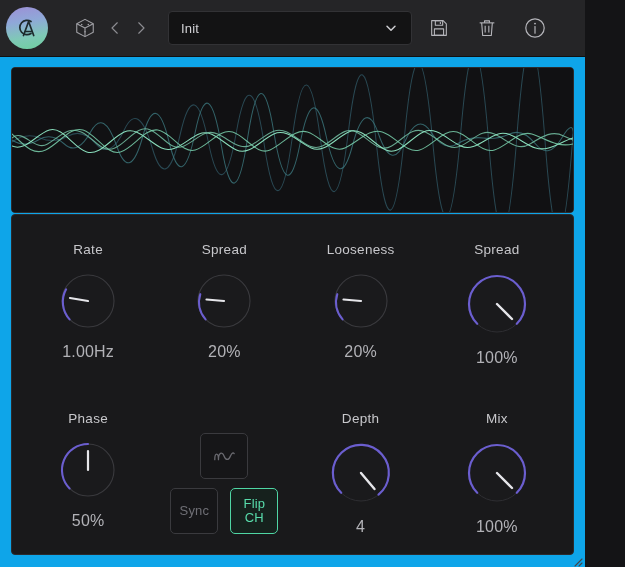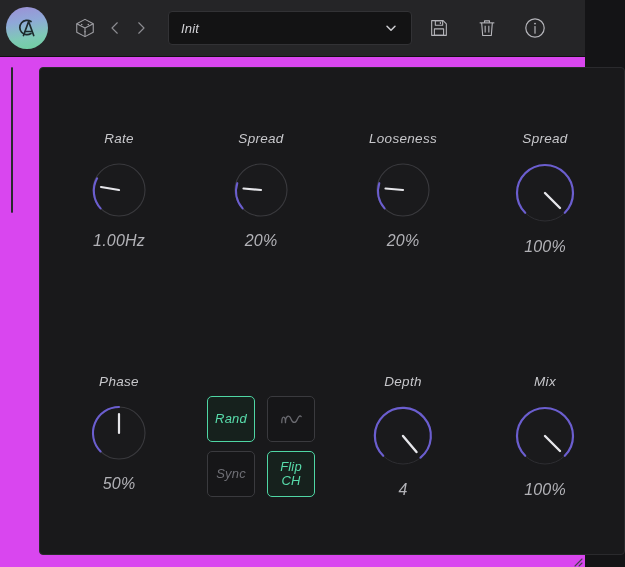--- a/index.html
+++ b/index.html
@@ -9,24 +9,23 @@
     height: 567px;
     overflow: hidden;
     background: #141416;
     font-family: "Liberation Sans", sans-serif;
   }
 
   .plugin {
     position: relative;
     width: 585px;
     height: 567px;
-    background: #d946ef;
-    display: flex;
-    flex-direction: column;
-    font-style: italic;
+    background: #0ea5e9;
+    display: flex;
+    flex-direction: column;
   }
 
   
   .header {
     height: 57px;
     min-height: 57px;
     background: #252527;
     border-bottom: 1px solid #111112;
     display: flex;
     align-items: center;
@@ -81,22 +80,22 @@
   }
   .preset-chev { color: #cfcfd3; display:flex; }
   .hdr-right { display: flex; align-items: center; gap: 22px; }
   .hdr-right .icon-btn { width: 26px; height: 30px; }
 
   
   .body {
     flex: 1 1 auto;
     padding: 10px 11px 12px 11px;
     display: flex;
-    flex-direction: row;
-    gap: 26px;
+    flex-direction: column;
+    gap: 1px;
   }
 
   .scope {
     height: 146px;
     min-height: 146px;
     background: #111113;
     border: 1px solid #2a2a2d;
     border-radius: 4px;
     overflow: hidden;
     position: relative;
@@ -326,23 +325,20 @@
           <svg class="knob" width="66" height="66" viewBox="0 0 66 66">
             <circle cx="33" cy="33" r="26" fill="#1a1a1c" stroke="#3a3a3e" stroke-width="1.1"></circle>
             <path d="M14.6 51.4 A26 26 0 0 1 33 7" fill="none" stroke="#6b5ecf" stroke-width="2.1" stroke-linecap="round"></path>
             <line x1="33" y1="33" x2="33" y2="14" stroke="#e6e6ea" stroke-width="2.2" stroke-linecap="round"></line>
           </svg>
           <div class="knob-value">50%</div>
         </div>
 
         <div class="btn-grid">
           <div class="btn-row">
-            <div class="tbtn on">
-              <span>Rand</span>
-            </div>
             <div class="tbtn">
               <span>
                 <svg width="24" height="18" viewBox="0 0 26 18" fill="none" stroke="#6a6a70" stroke-width="1.4" stroke-linecap="round" stroke-linejoin="round">
                   <path d="M3 13 C3 5 7 5 7 13 C7 5 11 4 13 9 C15 14 18 14 20 9 C21.5 5.5 23 5 24 6.5"></path>
                 </svg>
               </span>
             </div>
           </div>
           <div class="btn-row">
             <div class="tbtn">

